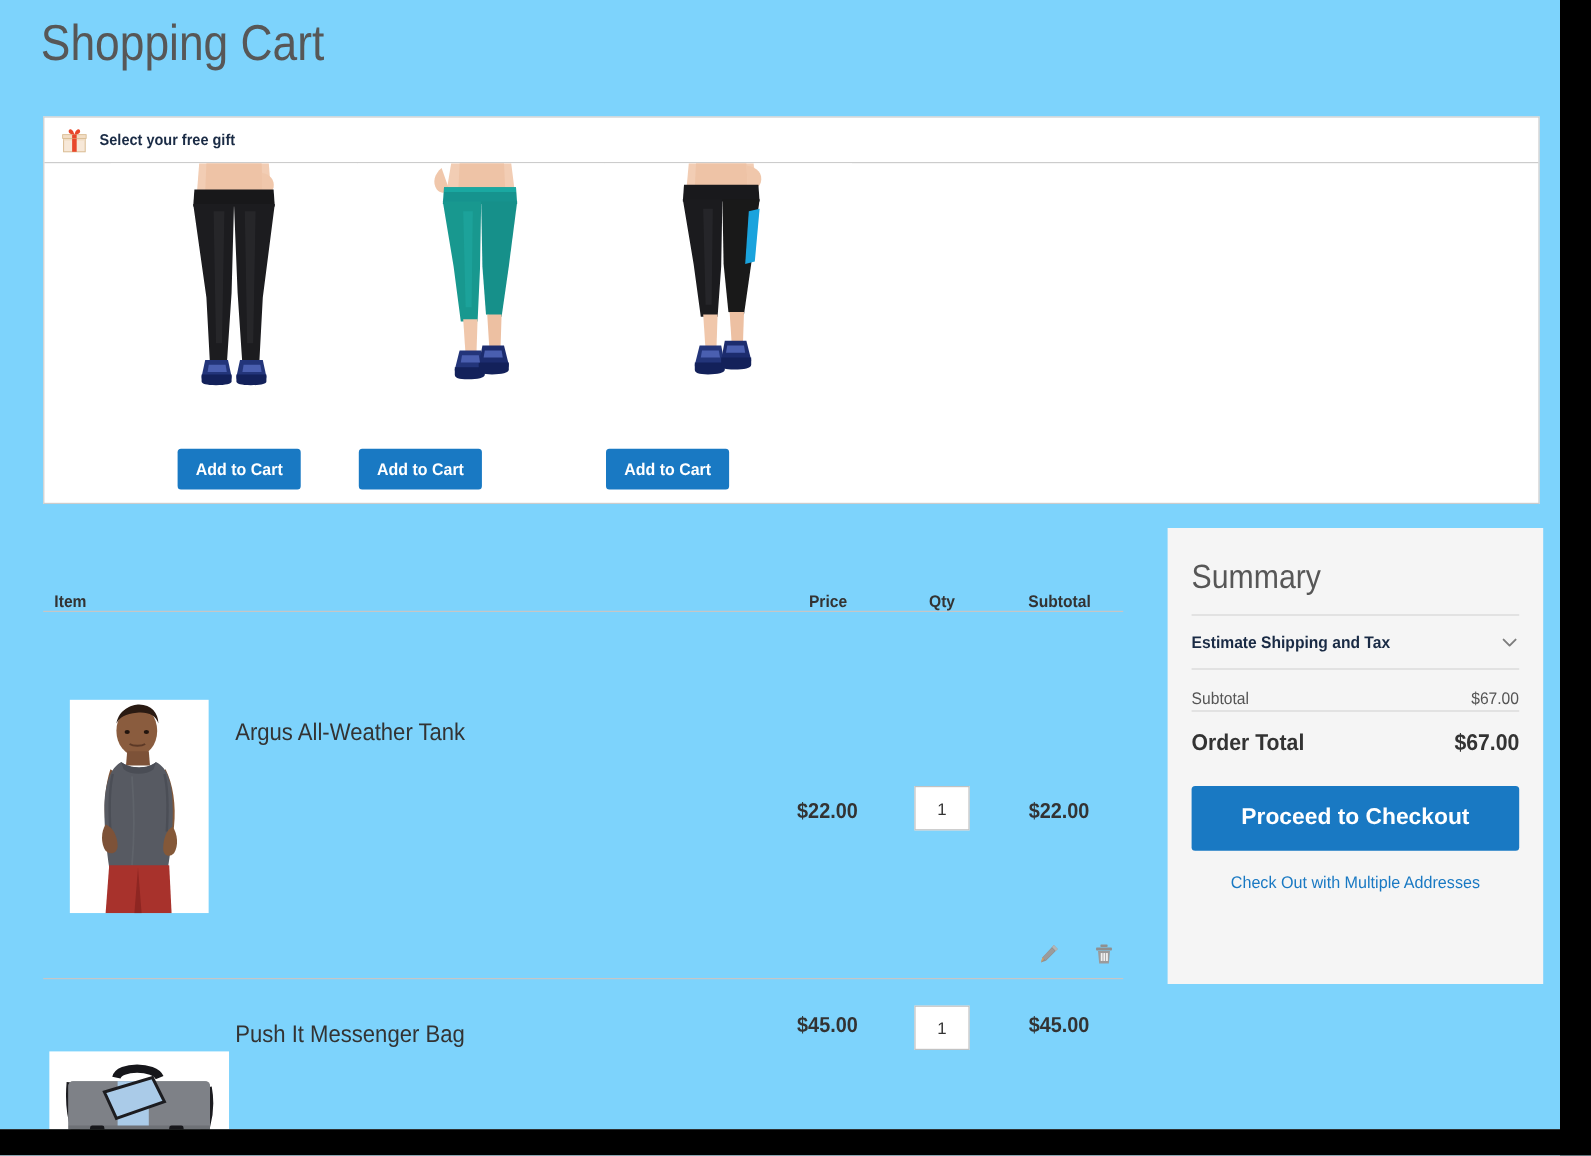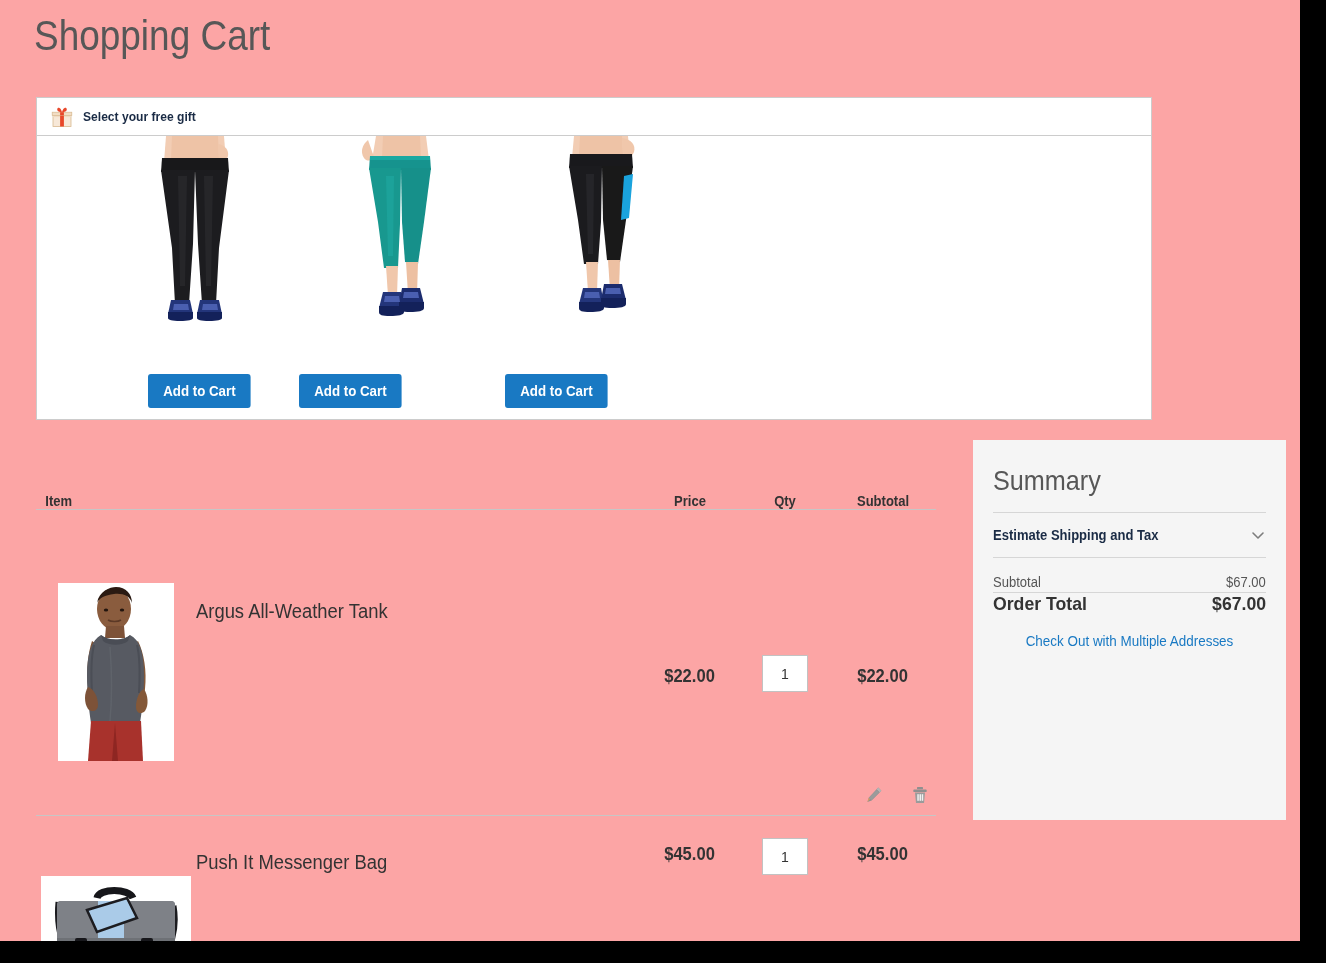--- a/index.html
+++ b/index.html
@@ -7,41 +7,41 @@
   body {
     width:1326px; height:963px;
     background:#ffffff;
     font-family:"Liberation Sans", sans-serif;
     color:#333333;
     overflow:hidden;
     position:relative;
   }
   .page {
     position:absolute; left:0; top:0; width:1300px; height:941px;
-    background:#fca5a5; overflow:hidden;
+    background:#7dd3fc; overflow:hidden;
   }
   .edge-right {
     position:absolute; right:0; top:0; width:26px; height:963px; background:#000;
   }
   .edge-bottom {
     position:absolute; left:0; bottom:0; width:1326px; height:22px; background:#000;
   }
 
   
   .page-title {
     position:absolute; left:34px; top:8px;
     font-size:42px; font-weight:300; color:#575757;
     letter-spacing:0px; line-height:56px;
     font-family:"Liberation Sans", sans-serif;
     transform:scaleX(0.88); transform-origin:left center;
   }
 
   
   .gift-panel {
-    position:absolute; left:36px; top:97px; width:1116px; height:323px;
+    position:absolute; left:36px; top:97px; width:1247px; height:323px;
     border:1px solid #cccccc; background:#fff;
   }
   .gift-head {
     height:38px; border-bottom:1px solid #cccccc;
     display:flex; align-items:center; padding-left:14px; gap:10px;
   }
   .gift-icon { width:22px; height:22px; position:relative; flex:0 0 auto; }
   .gift-title {
     font-size:13px; font-weight:bold; color:#1a2b45;
     transform:scaleX(0.93); transform-origin:left center;
@@ -128,21 +128,21 @@
   .chev { width:16px; height:16px; }
   .tot-row {
     display:flex; justify-content:space-between; align-items:baseline;
     font-size:14px; color:#555; padding:8px 0 0 0;
   }
   .tot-row .lbl { transform:scaleX(0.93); transform-origin:left center; }
   .tot-row .val { transform:scaleX(0.93); transform-origin:right center; }
   .tot-row.tax { padding-top:10px; padding-bottom:12px;}
   .grand {
     display:flex; justify-content:space-between; align-items:baseline;
-    border-top:1px solid #d6d6d6; margin-top:2px;
+    border-top:1px solid #d6d6d6; padding-top:16px; margin-top:2px;
   }
   .grand .lbl { font-size:19px; font-weight:bold; color:#333; transform:scaleX(0.93); transform-origin:left center;}
   .grand .val { font-size:19px; font-weight:bold; color:#333; transform:scaleX(0.93); transform-origin:right center;}
   .btn-checkout {
     display:block; width:273px; margin:24px auto 0 auto;
     background:#1979c3; color:#fff; border:none; border-radius:3px;
     font-family:"Liberation Sans", sans-serif;
     font-size:19px; font-weight:bold; padding:16px 0; cursor:pointer;
     transform:scaleX(1); letter-spacing:0px;
   }
@@ -410,20 +410,21 @@
       <div class="tot-row" style="padding-top:16px;">
         <span class="lbl">Subtotal</span>
         <span class="val">$67.00</span>
       </div>
 
       <div class="grand">
         <span class="lbl">Order Total</span>
         <span class="val">$67.00</span>
       </div>
 
+      <button class="btn-checkout">Proceed to Checkout</button>
       <a class="multi-link">Check Out with Multiple Addresses</a>
     </div>
   </div>
 
 </div>
 
 <div class="edge-right"></div>
 <div class="edge-bottom"></div>
 
 </body></html>

